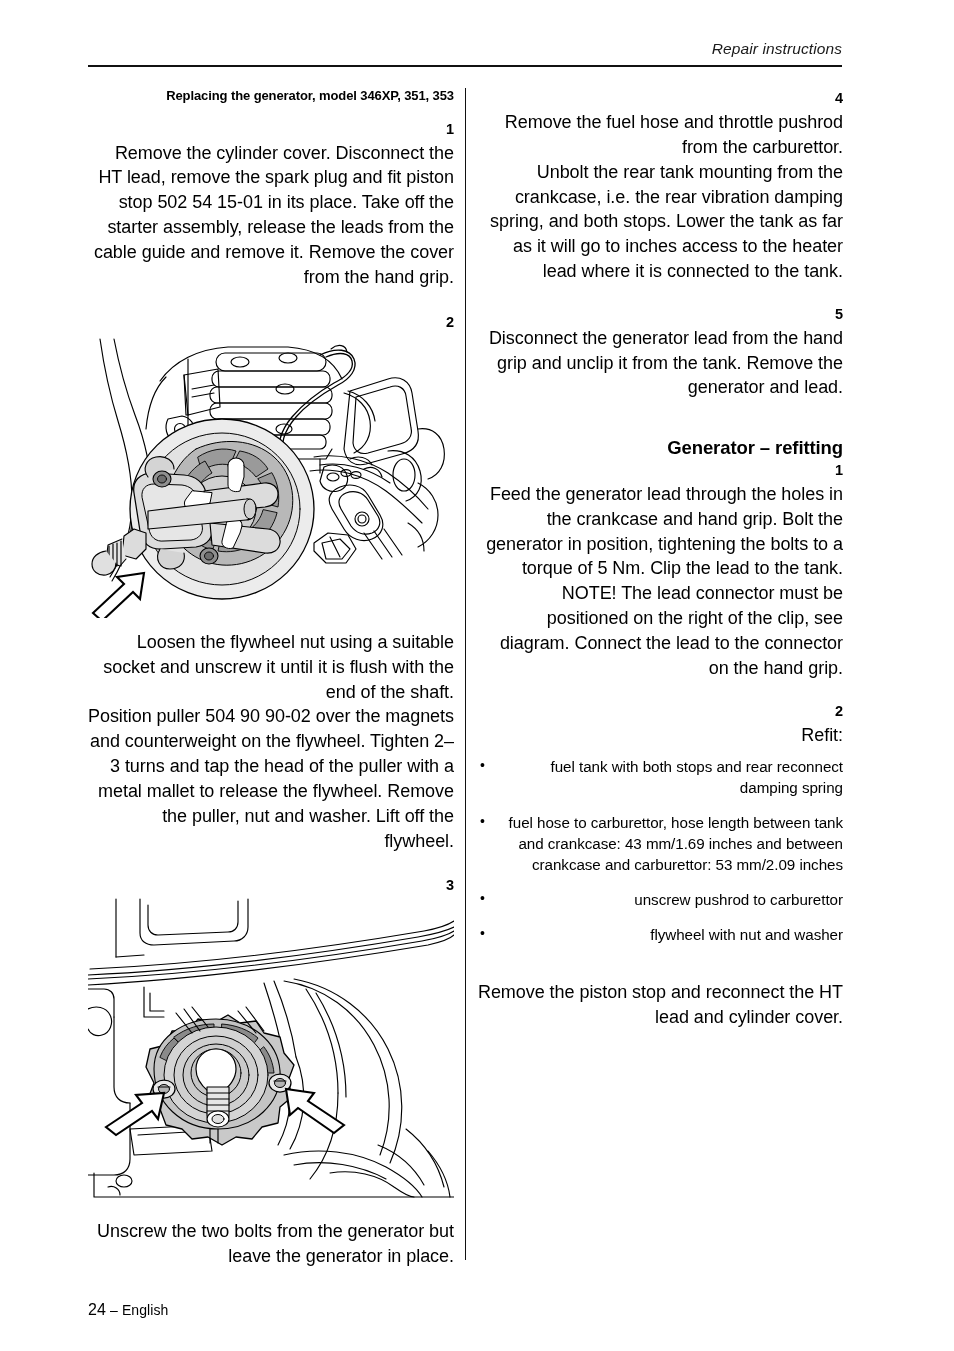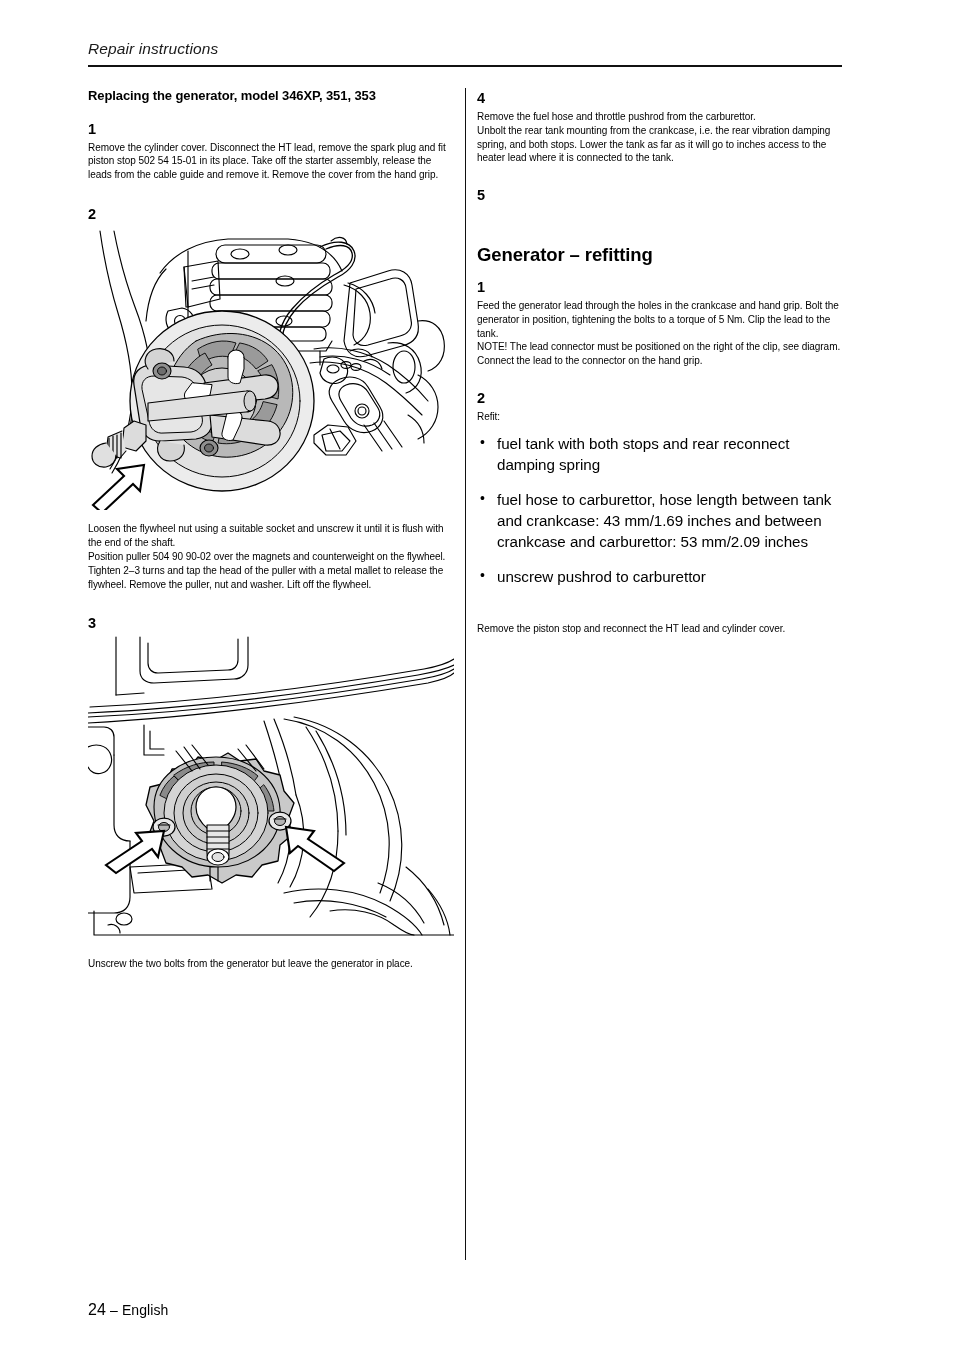--- a/index.html
+++ b/index.html
@@ -12,20 +12,21 @@
     font-family: "Liberation Sans", sans-serif;
     color: #000000;
   }
   .page {
     position: relative;
     width: 954px;
     height: 1351px;
     background: #ffffff;
     overflow: hidden;
     box-sizing: border-box;
+    text-align: right;
   }
 
   
   .header {
     position: absolute;
     left: 88px;
     top: 40px;
     width: 754px;
   }
   .header-title {
@@ -64,31 +65,31 @@
     font-size: 13px;
     font-weight: bold;
     line-height: 1.28;
     margin: 0 0 14px 0;
     letter-spacing: -0.1px;
   }
   h2.section-title {
     font-size: 18.5px;
     font-weight: bold;
     line-height: 1.28;
-    margin: 0 0 10px 0;
+    margin: 0 0 0 0;
     letter-spacing: -0.1px;
   }
   .step-num {
     font-size: 14.5px;
     font-weight: bold;
     line-height: 1.45;
     margin: 0 0 1px 0;
   }
   p.body {
-    font-size: 10px;
+    font-size: 18px;
     line-height: 1.38;
     margin: 0 0 0 0;
     letter-spacing: -0.05px;
   }
   .gap-sm { height: 12px; }
   .gap-md { height: 20px; }
   .gap-xl { height: 36px; }
 
   ul.bullets {
     list-style: none;
@@ -395,38 +396,40 @@
 
   <div class="col col-right">
 
     <div class="step-num">4</div>
     <p class="body">Remove the fuel hose and throttle pushrod from the carburettor.</p>
     <p class="body">Unbolt the rear tank mounting from the crankcase, i.e. the rear vibration damping spring, and both stops. Lower the tank as far as it will go to inches access to the heater lead where it is connected to the tank.</p>
 
     <div class="gap-md"></div>
 
     <div class="step-num">5</div>
+    <p class="body">Disconnect the generator lead from the hand grip and unclip it from the tank. Remove the generator and lead.</p>
 
     <div class="gap-xl"></div>
 
     <h2 class="section-title">Generator – refitting</h2>
 
     <div class="step-num">1</div>
     <p class="body">Feed the generator lead through the holes in the crankcase and hand grip. Bolt the generator in position, tightening the bolts to a torque of 5 Nm. Clip the lead to the tank.</p>
     <p class="body">NOTE! The lead connector must be positioned on the right of the clip, see diagram. Connect the lead to the connector on the hand grip.</p>
 
     <div class="gap-md"></div>
 
     <div class="step-num">2</div>
     <p class="body">Refit:</p>
 
     <ul class="bullets">
       <li>fuel tank with both stops and rear reconnect damping spring</li>
       <li>fuel hose to carburettor, hose length between tank and crankcase: 43 mm/1.69 inches and between crankcase and carburettor: 53 mm/2.09 inches</li>
       <li>unscrew pushrod to carburettor</li>
+      <li>flywheel with nut and washer</li>
     </ul>
 
     <div class="gap-md"></div>
 
     <p class="body">Remove the piston stop and reconnect the HT lead and cylinder cover.</p>
 
   </div>
 
   <div class="footer">
     <span class="pagenum">24</span>

